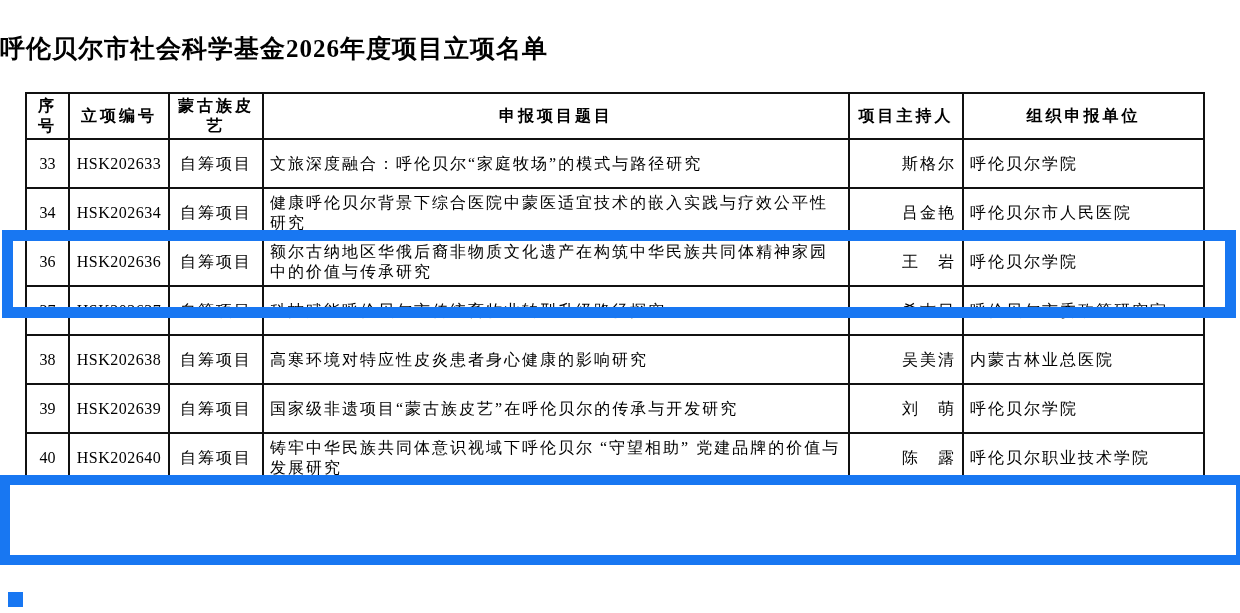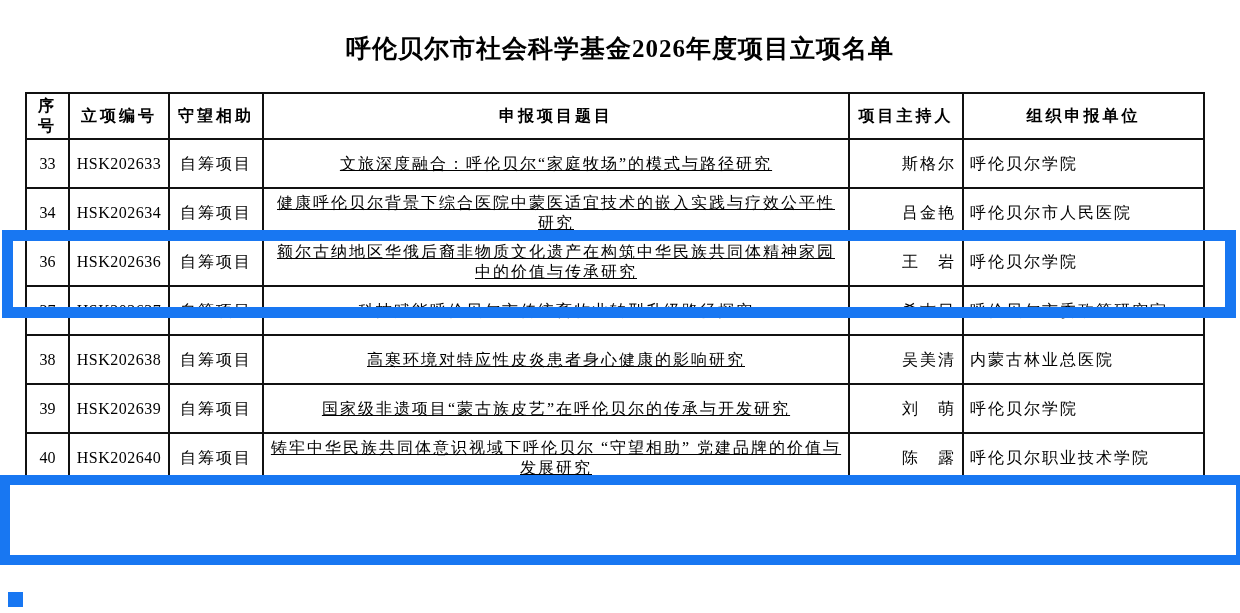--- a/index.html
+++ b/index.html
@@ -10,21 +10,21 @@
     background: #ffffff;
     overflow: hidden;
     font-family: "Liberation Serif", "DejaVu Serif", serif;
     color: #000;
   }
   #doc-title {
     position: absolute;
     top: 32px;
     left: 0;
     width: 100%;
-    text-align: center;
+    text-align: left;
     font-size: 25px;
     font-weight: bold;
     letter-spacing: 1px;
     margin: 0;
   }
   #approval-table {
     position: absolute;
     left: 25px;
     top: 92px;
     width: 1178px;
@@ -45,21 +45,21 @@
     font-weight: bold;
     text-align: center;
     letter-spacing: 3px;
     font-size: 16px;
   }
   #approval-table td { height: 45px; letter-spacing: 2px; }
   tr.last-row td { height: 48px; }
   .c-seq   { text-align: center; letter-spacing: 0 !important; }
   .c-code  { text-align: center; letter-spacing: 0.5px !important; font-size: 16px; margin-left: 40px; }
   .c-cat   { text-align: center; }
-  .c-title { text-align: center; text-decoration: underline; }
+  .c-title { text-align: left; }
   .c-leader{ text-align: right; }
   .c-org   { text-align: left; }
   .hl-box {
     position: absolute;
     background: transparent;
     pointer-events: none;
     z-index: 5;
   }
   #hl-row35 { left: 2px;  top: 230px; width: 1212px; height: 66px; border: 11px solid #1877F2; }
   #hl-row40 { left: 0px;  top: 475px; width: 1226px; height: 70px; border: 10px solid #1877F2; }
@@ -83,21 +83,21 @@
         <col style="width:100px">
         <col style="width:94px">
       <col style="width:586px">
         <col style="width:114px">
         <col style="width:241px">
     </colgroup>
     <thead>
       <tr>
         <th>序号</th>
         <th>立项编号</th>
-        <th>守望相助</th>
+        <th>蒙古族皮艺</th>
         <th>申报项目题目</th>
         <th>项目主持人</th>
         <th>组织申报单位</th>
       </tr>
     </thead>
     <tbody>
       <tr>
         <td class="c-seq">33</td>
         <td class="c-code">HSK202633</td>
         <td class="c-cat">自筹项目</td>

